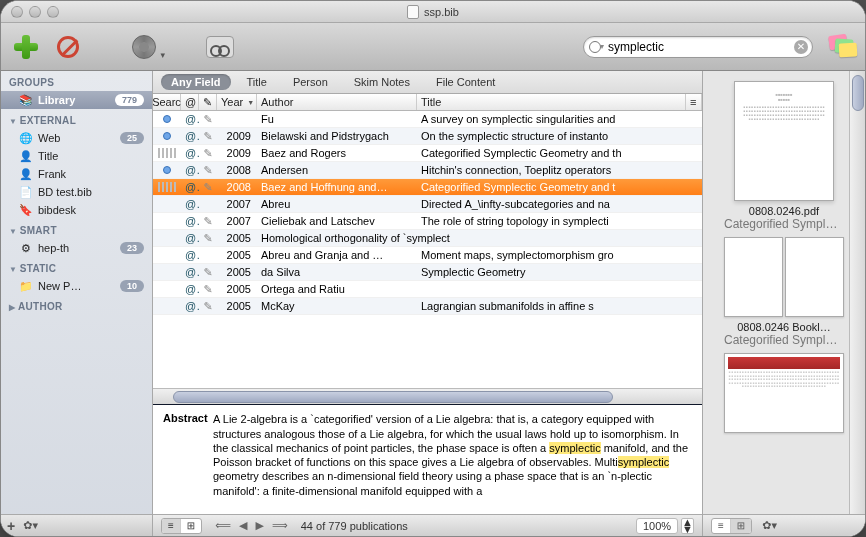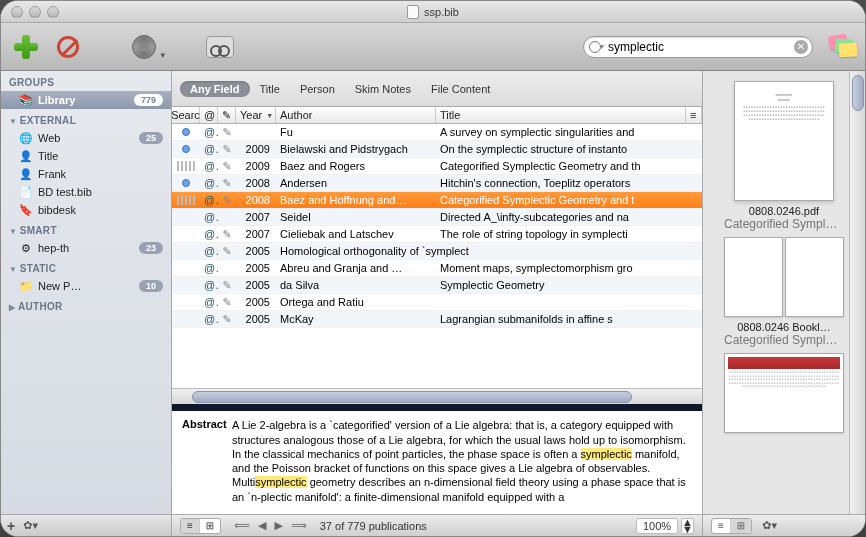--- a/index.html
+++ b/index.html
@@ -25,32 +25,32 @@
 .tb-eyes::before{left:3px}.tb-eyes::after{right:3px}
 .search-wrap{margin-left:auto;margin-right:8px}
 .search{width:230px;height:22px;border-radius:11px;border:1px solid #999;background:#fff;padding:0 24px 0 24px;font-size:12px;box-shadow:inset 0 1px 2px rgba(0,0,0,.15);color:#000}
 .search-cont{position:relative}
 .search-cont::before{content:"";position:absolute;left:6px;top:5px;width:10px;height:10px;border:1.5px solid #777;border-radius:50%}
 .search-cont::after{content:"▾";position:absolute;left:17px;top:6px;font-size:8px;color:#888}
 .clear-x{position:absolute;right:5px;top:4px;width:14px;height:14px;background:#aaa;border-radius:50%;color:#fff;font-size:10px;line-height:14px;text-align:center}
 .stickies{width:28px;height:24px;position:relative}
 .stk{position:absolute;width:18px;height:14px;border-radius:2px;box-shadow:0 1px 1px rgba(0,0,0,.2)}
 .body{flex:1;display:flex;overflow:hidden}
-.sidebar{width:171px;background:linear-gradient(#e6e9ee,#d5dae2);border-right:1px solid #a8a8a8;display:flex;flex-direction:column}
+.sidebar{width:152px;background:linear-gradient(#e6e9ee,#d5dae2);border-right:1px solid #a8a8a8;display:flex;flex-direction:column}
 .sb-section-hdr{font-size:10px;font-weight:bold;color:#6a7688;padding:6px 8px 3px;letter-spacing:.3px}
 .sb-section-hdr.disclosure::before{content:"▶ ";font-size:8px;color:#7a8799}
 .sb-section-hdr.open::before{content:"▼ "}
 .sb-item{display:flex;align-items:center;gap:5px;padding:2px 8px 2px 18px;font-size:11px;color:#222}
 .sb-item .cnt{margin-left:auto;background:#98a2b3;color:#fff;font-size:9px;font-weight:bold;padding:1px 7px;border-radius:8px}
 .sb-item.sel{background:linear-gradient(#a8b0c0,#8e98ac);color:#fff;font-weight:bold}
 .sb-item.sel .cnt{background:#fff;color:#7a8599}
 .sb-ico{width:14px;height:14px;display:inline-flex;align-items:center;justify-content:center}
 .sb-foot{margin-top:auto;height:22px;border-top:1px solid #aaa;background:linear-gradient(#e8e8e8,#cacaca);display:flex;align-items:center;padding:0 6px;gap:8px}
 .main{flex:1;display:flex;flex-direction:column;overflow:hidden;border-right:1px solid #a8a8a8}
-.filter-bar{height:36px;background:linear-gradient(#ededed,#dcdcdc);border-bottom:1px solid #aaa;display:flex;align-items:center;padding:0 8px;font-size:11px;color:#333}
+.filter-bar{height:23px;background:linear-gradient(#ededed,#dcdcdc);border-bottom:1px solid #aaa;display:flex;align-items:center;gap:6px;padding:0 8px;font-size:11px;color:#333}
 .filter-btn{padding:2px 10px;border-radius:10px;cursor:default}
 .filter-btn.active{background:#8a8f98;color:#fff;font-weight:bold;box-shadow:inset 0 1px 2px rgba(0,0,0,.2)}
 .table-wrap{flex:1;overflow:hidden;display:flex;flex-direction:column;background:#fff}
 .thead{display:flex;height:17px;background:linear-gradient(#fff,#e8e8e8);border-bottom:1px solid #b5b5b5;font-size:10px;color:#222}
 .th{border-right:1px solid #ccc;padding:2px 4px;display:flex;align-items:center;gap:2px}
 .th.sort::after{content:"▼";font-size:7px;margin-left:2px;color:#555}
 .tbody{flex:1;overflow:auto}
 .tr{display:flex;height:17px;align-items:center;font-size:11px;border-bottom:1px solid #f0f0f0}
 .tr:nth-child(even){background:#f2f5f9}
 .tr.sel{background:linear-gradient(#ff9a3a,#ff7f18);color:#fff}
@@ -60,21 +60,21 @@
 .c-pen{width:18px;text-align:center}
 .c-year{width:40px;text-align:right;padding-right:6px}
 .c-author{width:160px}
 .c-title{flex:1}
 .read-bars{width:18px;height:10px;background:repeating-linear-gradient(90deg,#bbb 0 2px,transparent 2px 4px)}
 .read-dot{width:8px;height:8px;border-radius:50%;background:#6fa6e8;border:1px solid #3a72b8}
 .at-ico{color:#256}
 .pen-ico{color:#888}
 .hscroll{height:16px;background:linear-gradient(#f0f0f0,#d8d8d8);border-top:1px solid #bbb;position:relative}
 .hscroll .thumb{position:absolute;left:20px;top:2px;width:440px;height:12px;background:linear-gradient(#c8cfe0,#a0aac2);border-radius:6px;border:1px solid #8a94aa}
-.abstract-pane{height:110px;border-top:7px solid #0f172a;background:#fff;padding:6px 10px;overflow:hidden;font-size:11px;line-height:1.3}
+.abstract-pane{height:110px;border-top:1px solid #0f172a;background:#fff;padding:6px 10px;overflow:hidden;font-size:11px;line-height:1.3}
 .abstract-pane b{font-weight:bold}
 .hl{background:#ffe97a}
 .status-bar{height:22px;background:linear-gradient(#ededed,#cfcfcf);border-top:1px solid #aaa;display:flex;align-items:center;padding:0 8px;gap:10px;font-size:11px;color:#333}
 .status-bar .nav{display:flex;gap:2px}
 .status-bar .nav span{padding:0 3px;color:#666}
 .zoom{margin-left:auto;display:flex;align-items:center;gap:2px}
 .zoom-val{border:1px solid #bbb;background:#fff;padding:1px 6px;border-radius:3px}
 .preview{width:162px;background:#e6e6e6;display:flex;flex-direction:column}
 .pv-scroll{flex:1;overflow:auto;padding:10px 16px 0;display:flex;flex-direction:column;align-items:center;gap:6px;position:relative}
 .vscroll{position:absolute;right:0;top:0;width:16px;height:100%;background:linear-gradient(90deg,#f0f0f0,#d8d8d8);border-left:1px solid #bbb}
@@ -258,21 +258,21 @@
               <div class="td c-pen pen-ico">✎</div>
               <div class="td c-year">2008</div>
               <div class="td c-author">Baez and Hoffnung and…</div>
               <div class="td c-title">Categorified Symplectic Geometry and t</div>
             </div>
             <div class="tr">
               <div class="td c-read"></div>
               <div class="td c-at at-ico">@</div>
               <div class="td c-pen pen-ico"></div>
               <div class="td c-year">2007</div>
-              <div class="td c-author">Seidel</div>
+              <div class="td c-author">Abreu</div>
               <div class="td c-title">Directed A_\infty-subcategories and na</div>
             </div>
             <div class="tr">
               <div class="td c-read"></div>
               <div class="td c-at at-ico">@</div>
               <div class="td c-pen pen-ico">✎</div>
               <div class="td c-year">2007</div>
               <div class="td c-author">Cieliebak and Latschev</div>
               <div class="td c-title">The role of string topology in symplecti</div>
             </div>
@@ -329,21 +329,21 @@
         <span class="seg">
             <span class="on">≡</span>
             <span>⊞</span>
           </span>
         <div class="nav">
           <span>⟸</span>
           <span>◀</span>
           <span>▶</span>
           <span>⟹</span>
         </div>
-        <span>37 of 779 publications</span>
+        <span>44 of 779 publications</span>
         <div class="zoom">
           <span class="zoom-val">100%</span>
             <span style="font-size:8px;line-height:7px;display:inline-flex;flex-direction:column;border:1px solid #bbb;border-radius:2px;background:#fff;margin-left:1px">
               <span>▲</span>
               <span>▼</span>
             </span>
         </div>
       </div>
     </div>
 

